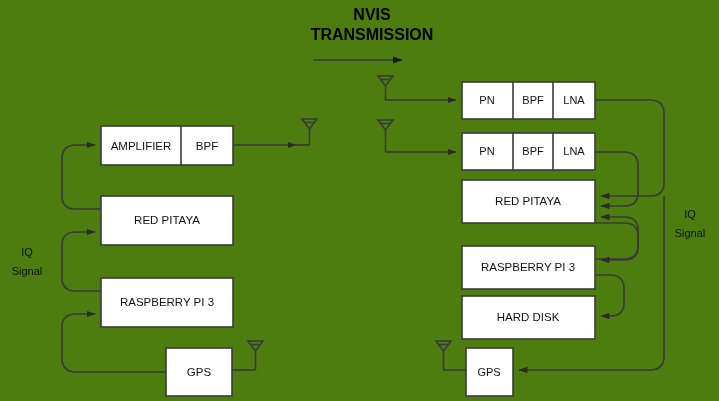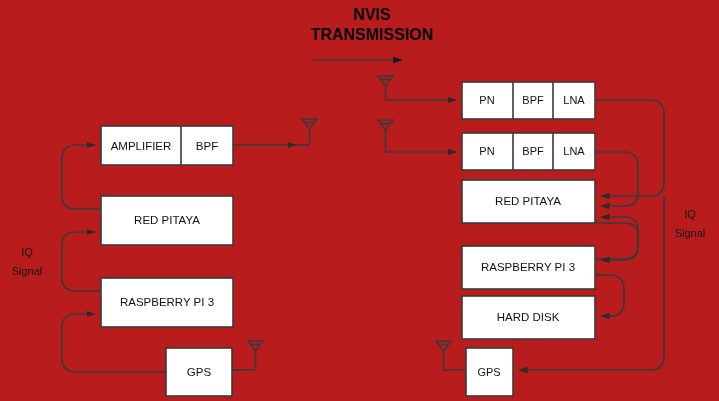--- a/index.html
+++ b/index.html
@@ -7,21 +7,21 @@
     padding: 0;
     background: #ffffff;
   }
   body {
     font-family: "Liberation Sans", sans-serif;
   }
   #canvas {
     position: relative;
     width: 719px;
     height: 401px;
-    background: #b91c1c;
+    background: #4d7c0f;
     overflow: hidden;
   }
   #diagram-svg {
     position: absolute;
     left: 0;
     top: 0;
   }
   .blk-label {
     font-family: "Liberation Sans", sans-serif;
     fill: #111111;

